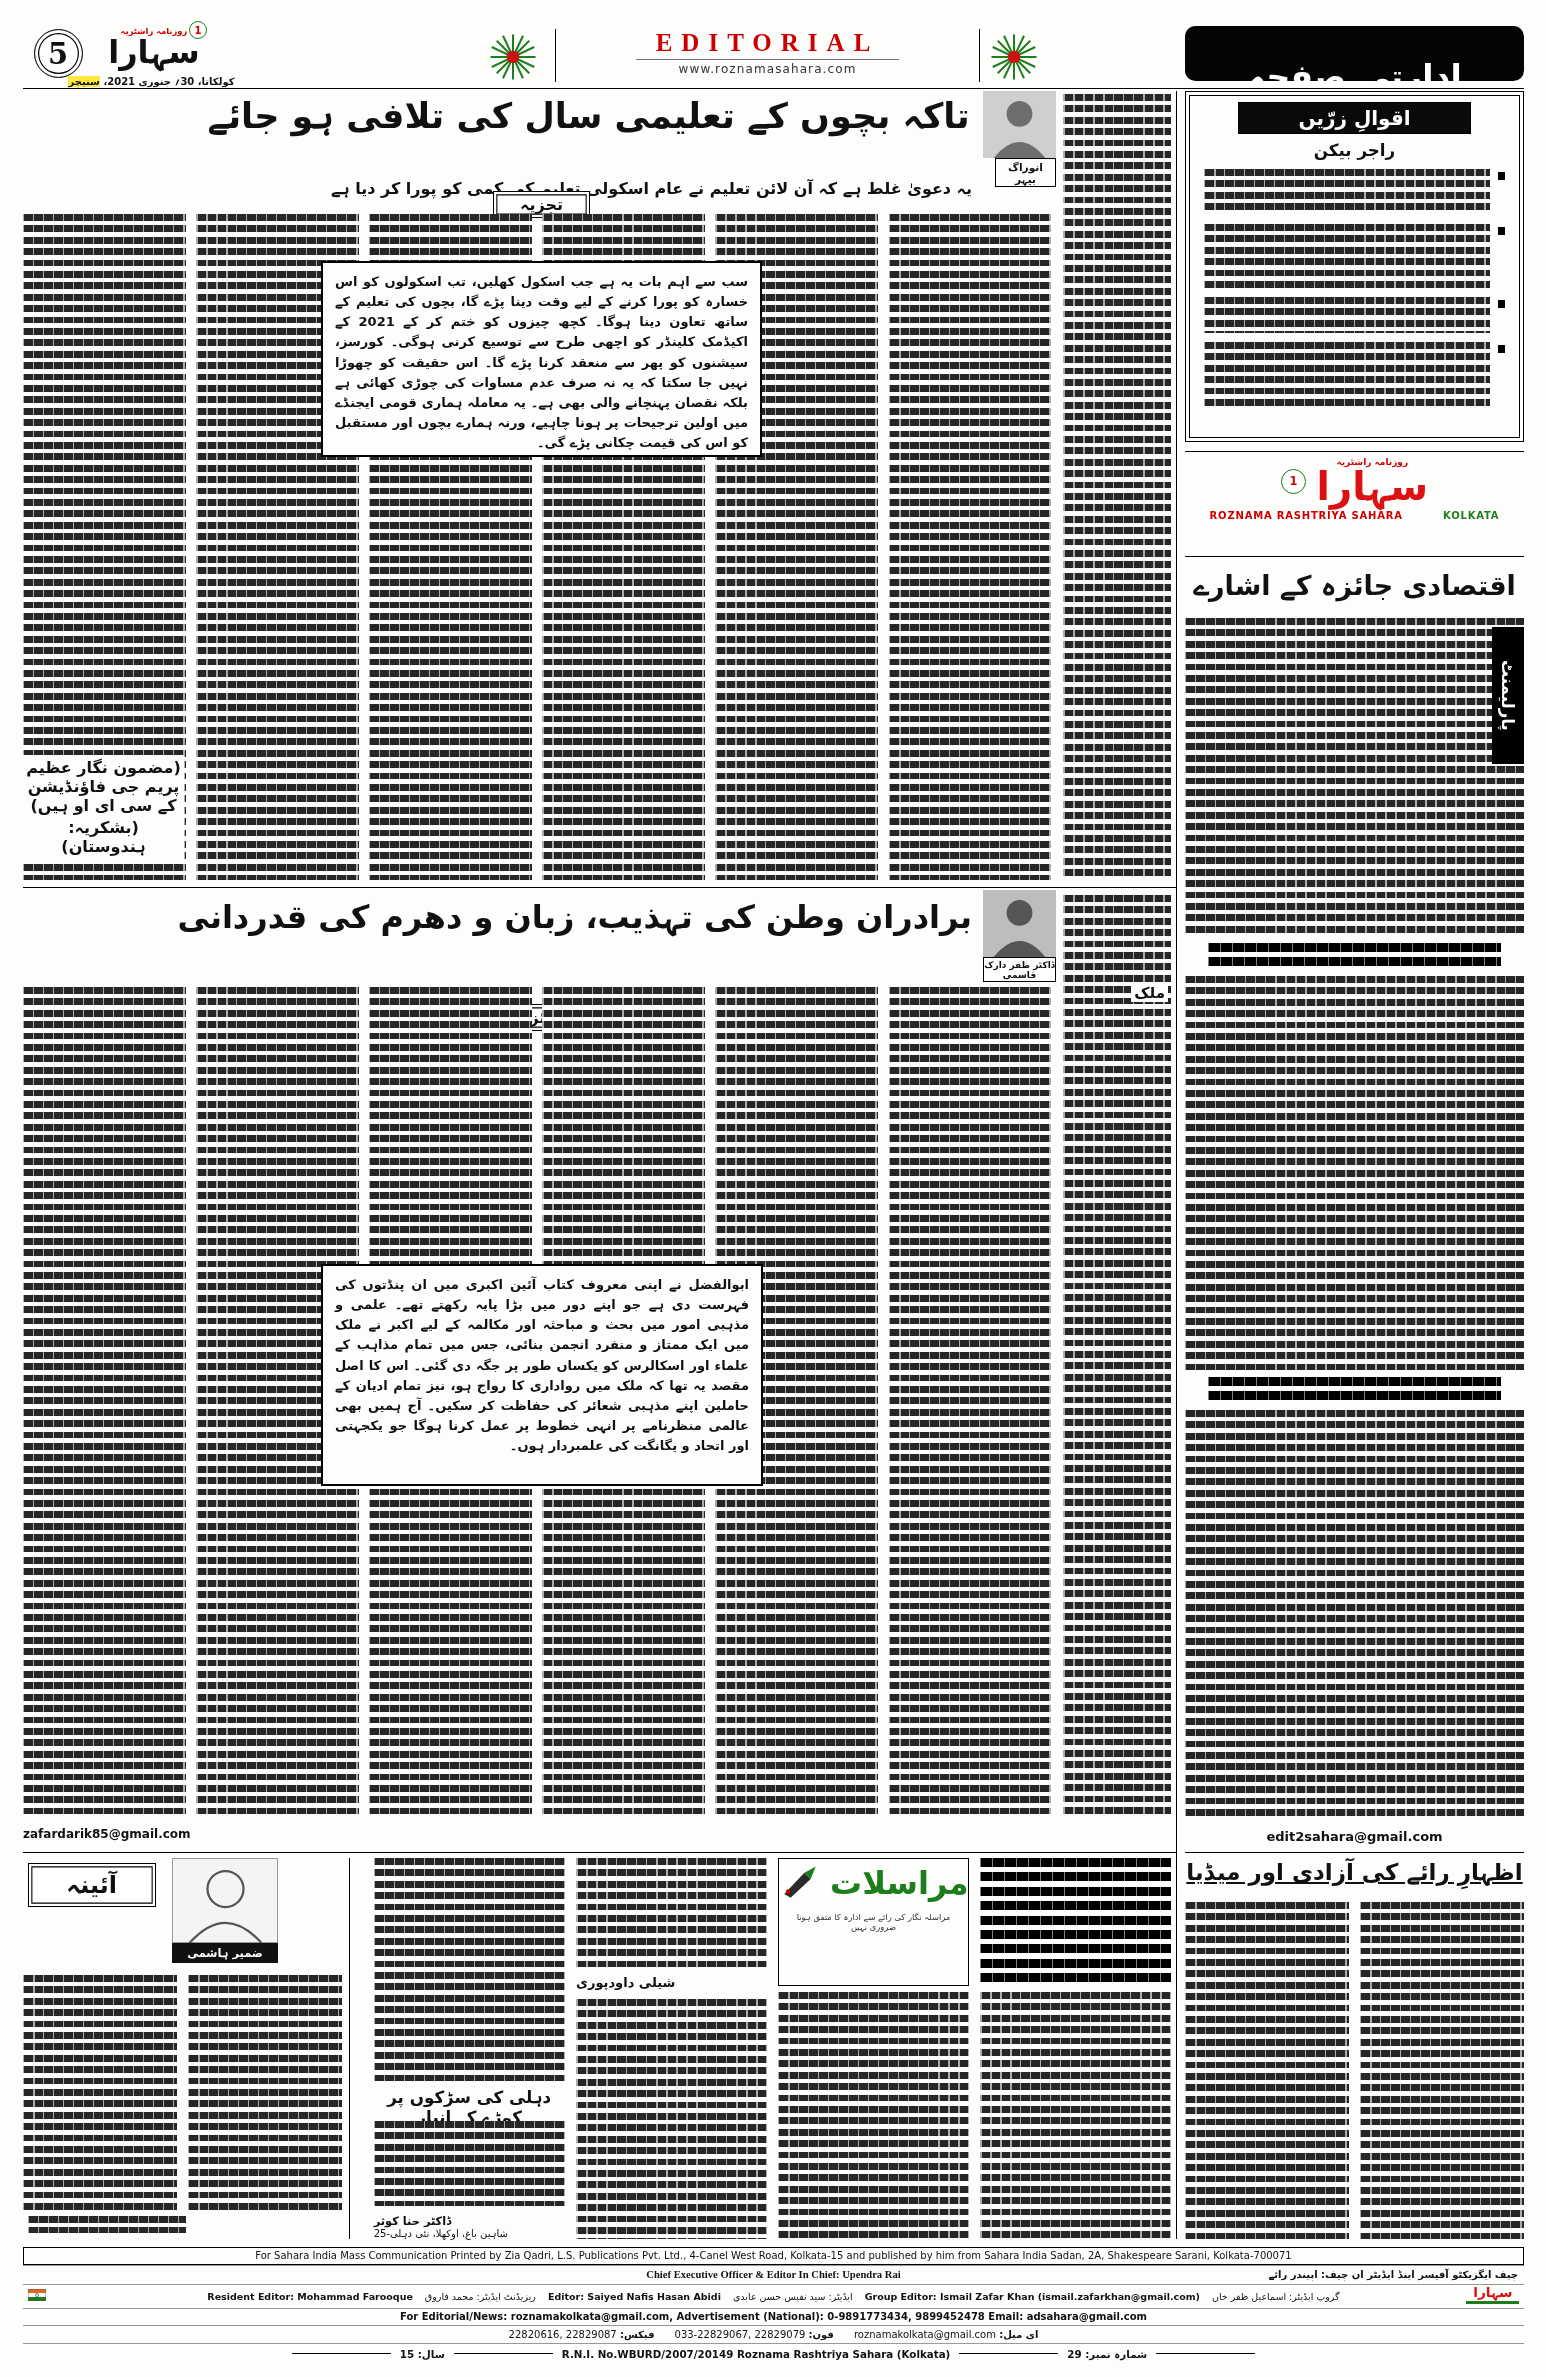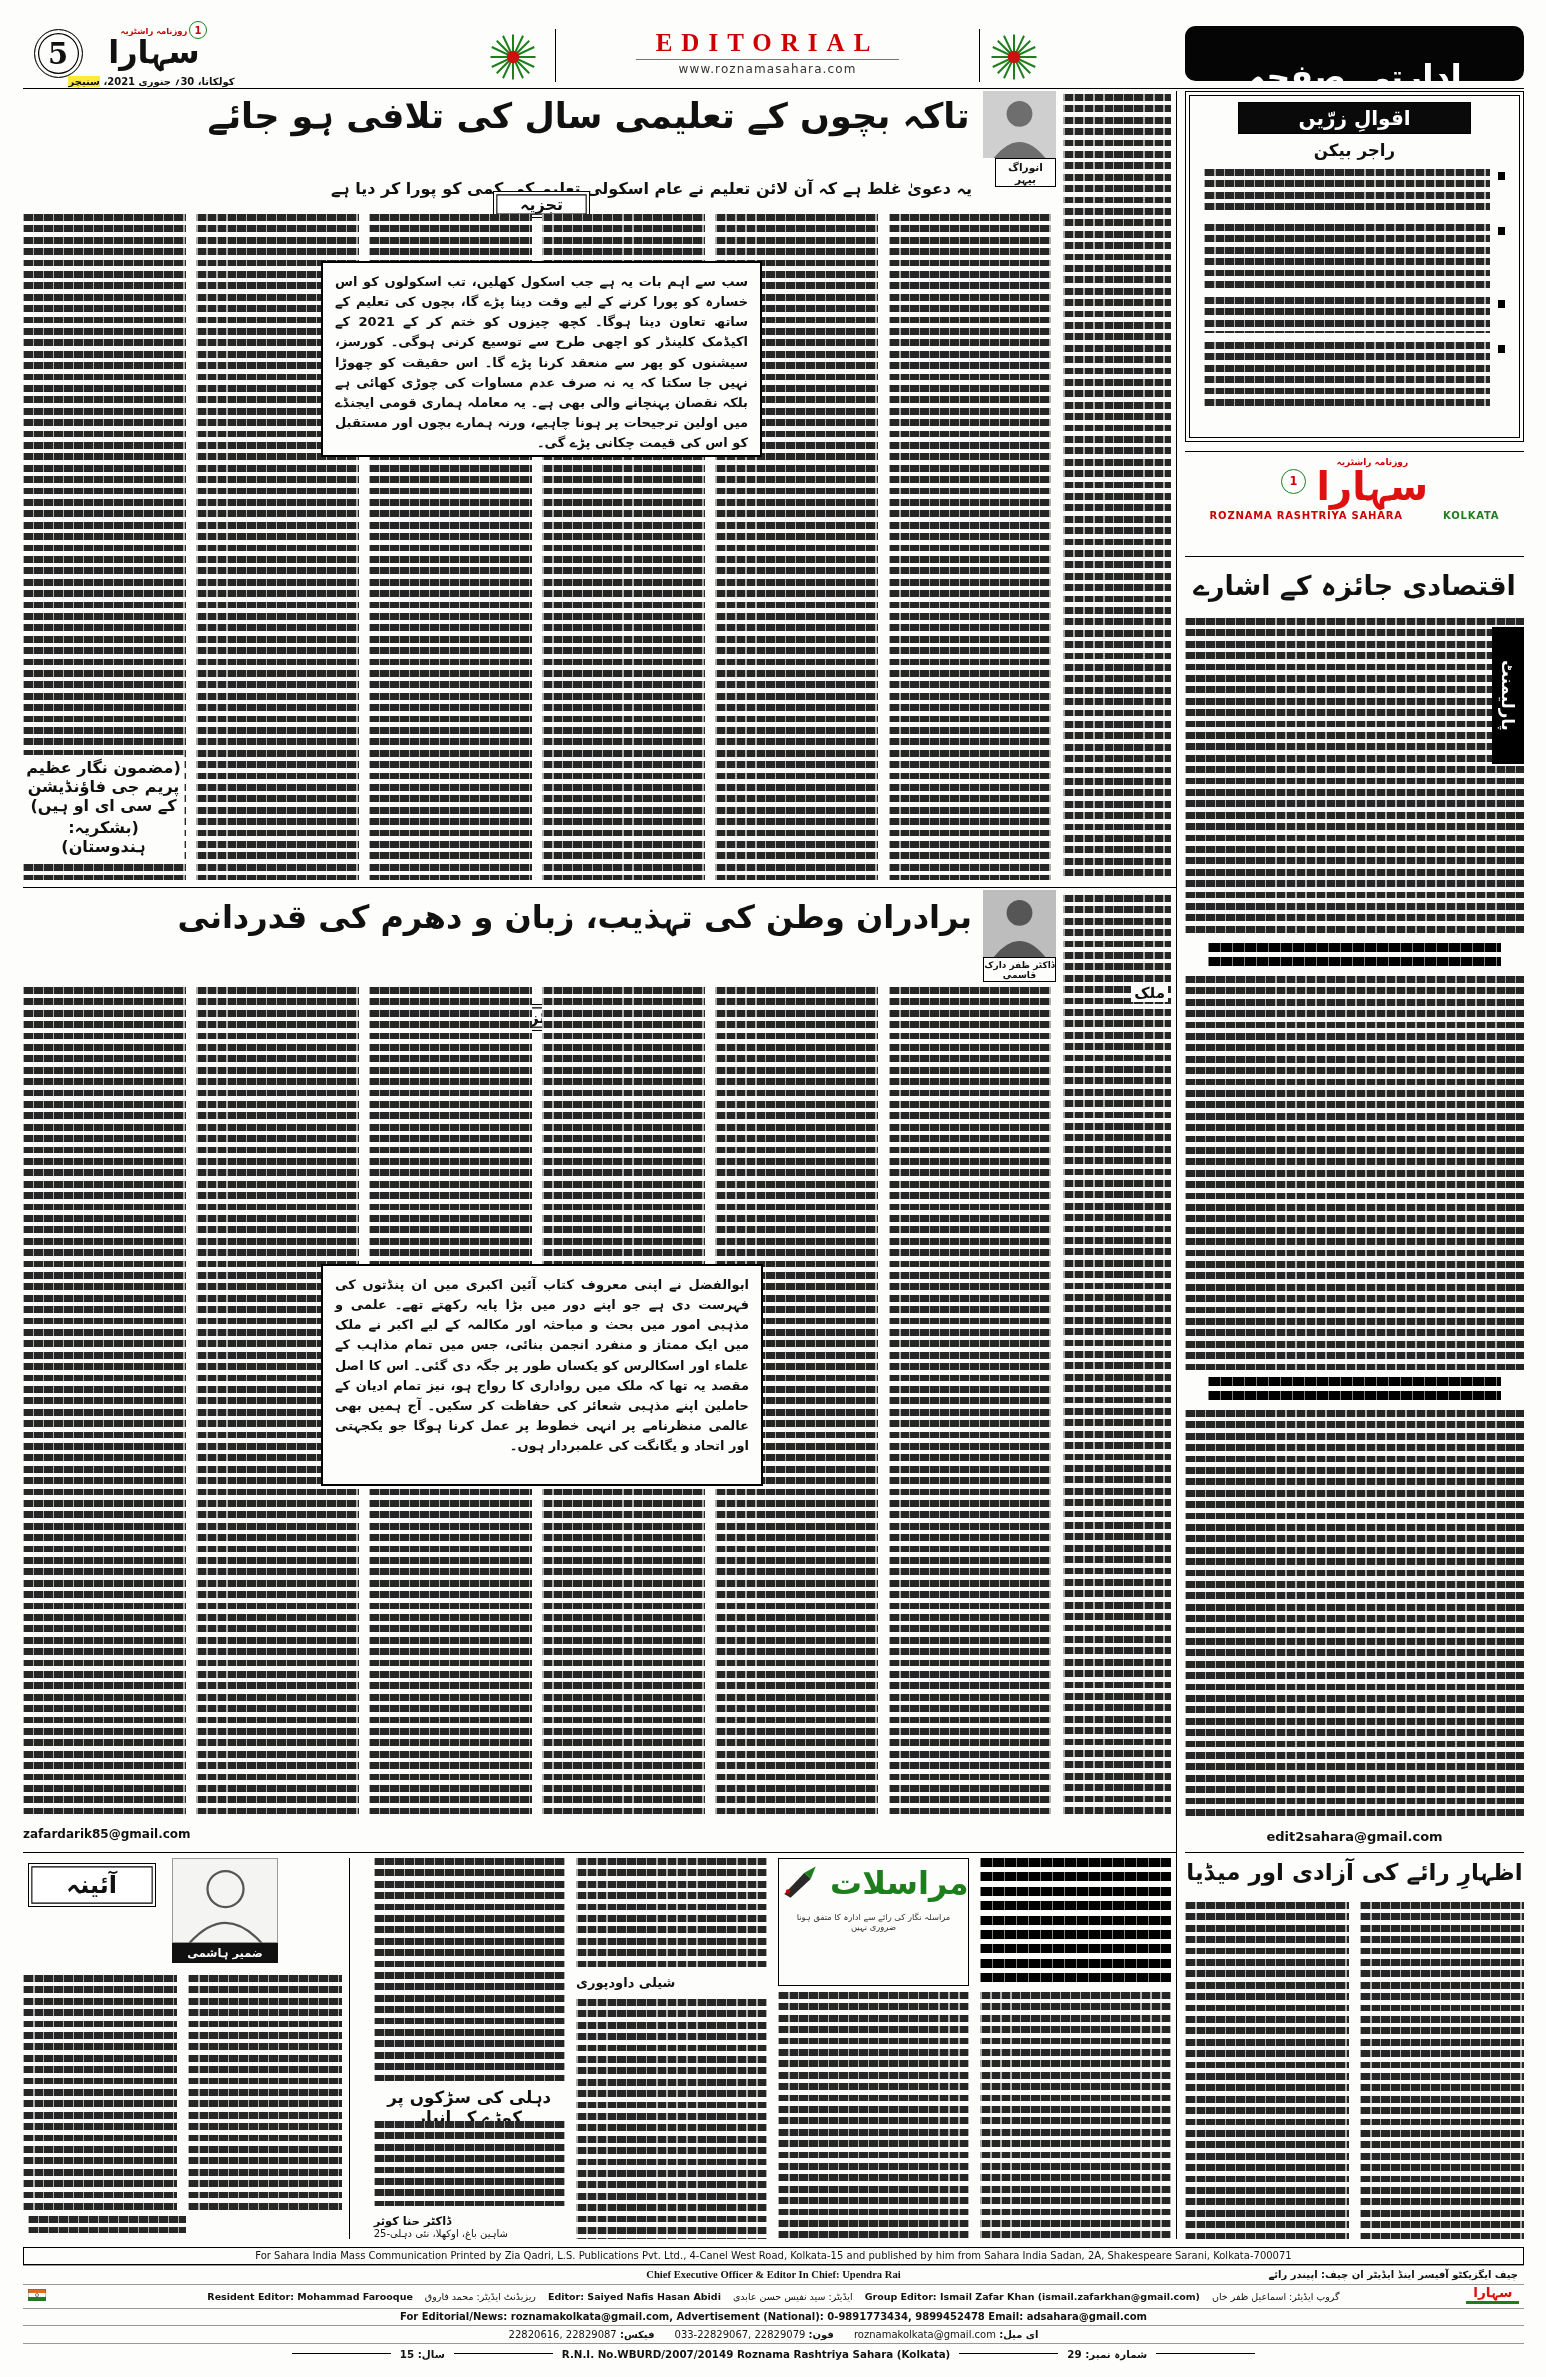--- a/index.html
+++ b/index.html
@@ -217,21 +217,21 @@
       <div class="sk-b" style="height:27px;margin:6px 23px;"></div>
       <div class="sk" style="height:395px;"></div>
       <div class="sk-b" style="height:27px;margin:6px 23px;"></div>
       <div class="sk" style="height:410px;"></div>
     </div>
     <div class="abs vtag rtl" style="right:0;top:536px;width:32px;height:137px;font-size:16.7px;">پارلیمنٹ</div>
     <div class="abs b ctr" style="left:0;top:1738px;width:339px;font-size:13px;">edit2sahara@gmail.com</div>
 
     <div class="abs hrule" style="left:0;top:1761px;width:339px;"></div>
 
-    <div class="abs rtl b nw ctr" style="left:0;top:1768px;width:339px;font-size:23px;">اظہارِ رائے کی آزادی اور میڈیا</div>
+    <div class="abs rtl b nw ctr" style="left:0;top:1768px;width:339px;font-size:23px;text-decoration:underline;">اظہارِ رائے کی آزادی اور میڈیا</div>
     <div class="abs cols" style="left:0;top:1811px;width:339px;height:337px;">
       <div class="sk"></div>
       <div class="sk"></div>
     </div>
   </div>
 
   <div class="abs hrule" style="left:23px;top:1852px;width:1153px;"></div>
 
   <div class="abs" style="left:23px;top:1858px;width:319px;height:381px;">
     <div class="abs tagbox rtl" style="left:4.6px;top:4.6px;width:128px;height:44px;font-size:24px;">آئینہ</div>

